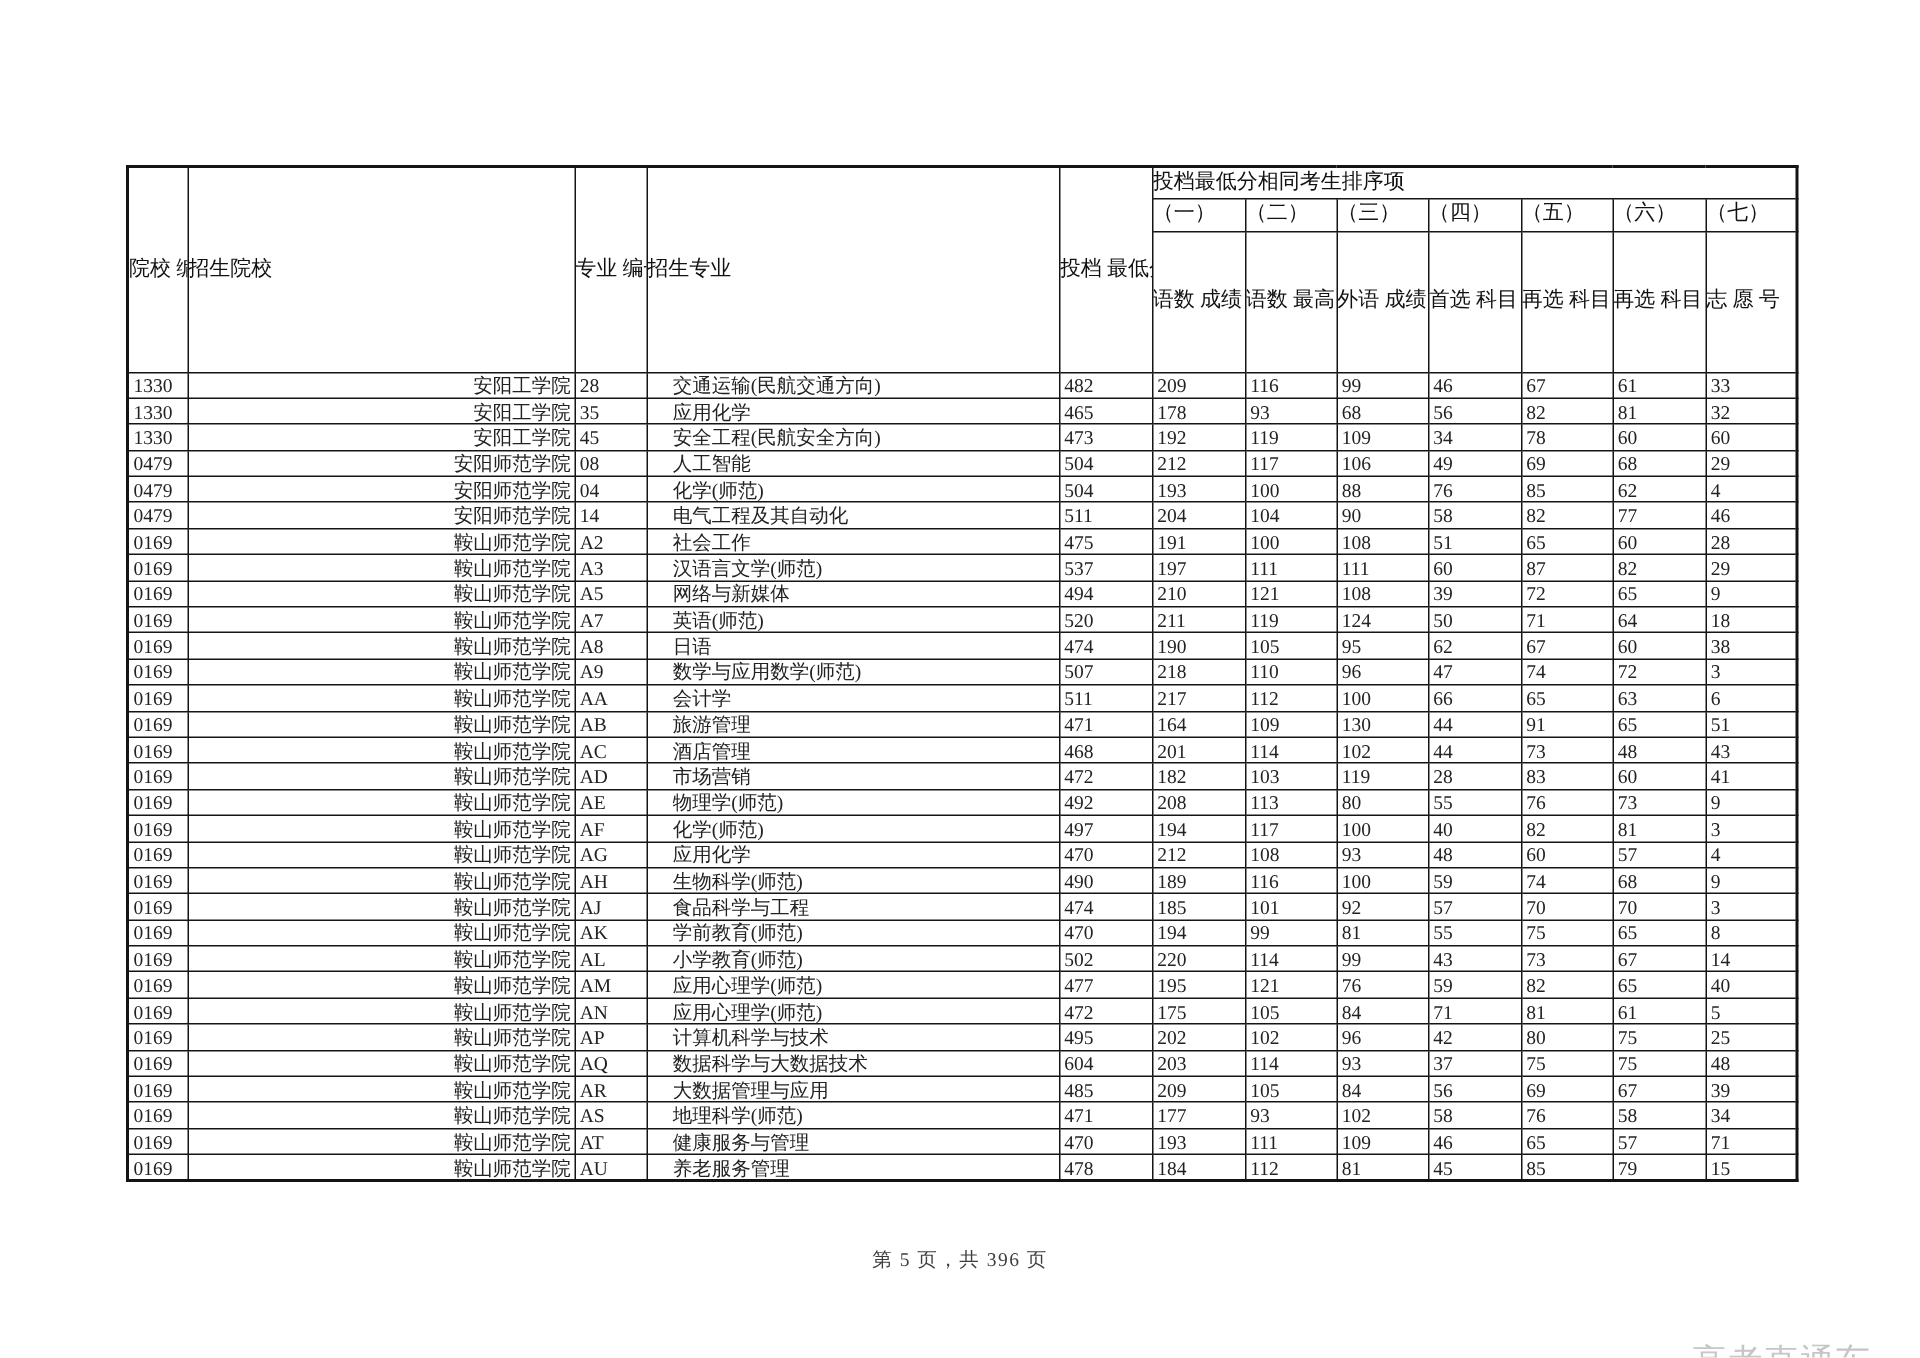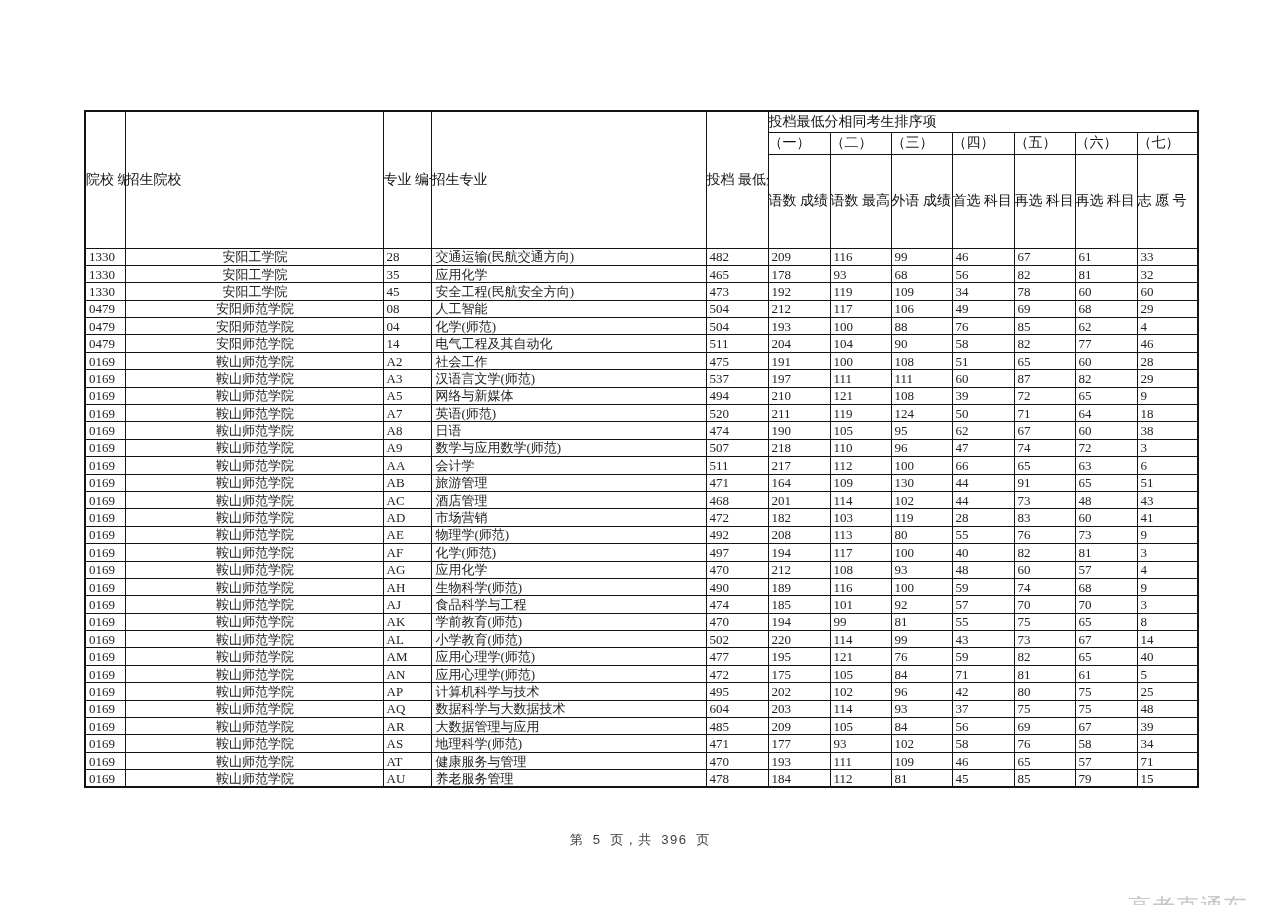--- a/index.html
+++ b/index.html
@@ -44,34 +44,34 @@
   tbody td {
     height: 17.4px;
     font-size: 13px;
     line-height: 1;
     padding: 0 2px 0 3px;
     vertical-align: middle;
     color: #222;
   }
   
   tbody td:nth-child(1) { }
-  tbody td:nth-child(2) { text-align: center; padding-left: 4px; }
+  tbody td:nth-child(2) { text-align: right; padding-left: 4px; }
   tbody td:nth-child(3) { text-align: left; padding-left: 3px; }
-  tbody td:nth-child(4) { text-align: left; padding-left: 4px; }
+  tbody td:nth-child(4) { text-align: left; padding-left: 17px; }
   tbody td:nth-child(5) { text-align: left; padding-right: 12px; }
   tbody td:nth-child(n+6) { text-align: left; }
   .footer {
     position: absolute;
     left: 0; top: 831px;
     width: 1280px;
     text-align: center;
     font-size: 13px;
     color: #3d3d3d;
     letter-spacing: 1px;
-    font-family: Liberation Mono, monospace;
+    font-family: Liberation Serif, serif;
   }
   .watermark {
     position: absolute;
     right: 32px; top: 892px;
     font-size: 23px;
     color: #c6c6c6;
     font-family: Liberation Serif, serif;
     letter-spacing: 1px;
   }
 </style>

